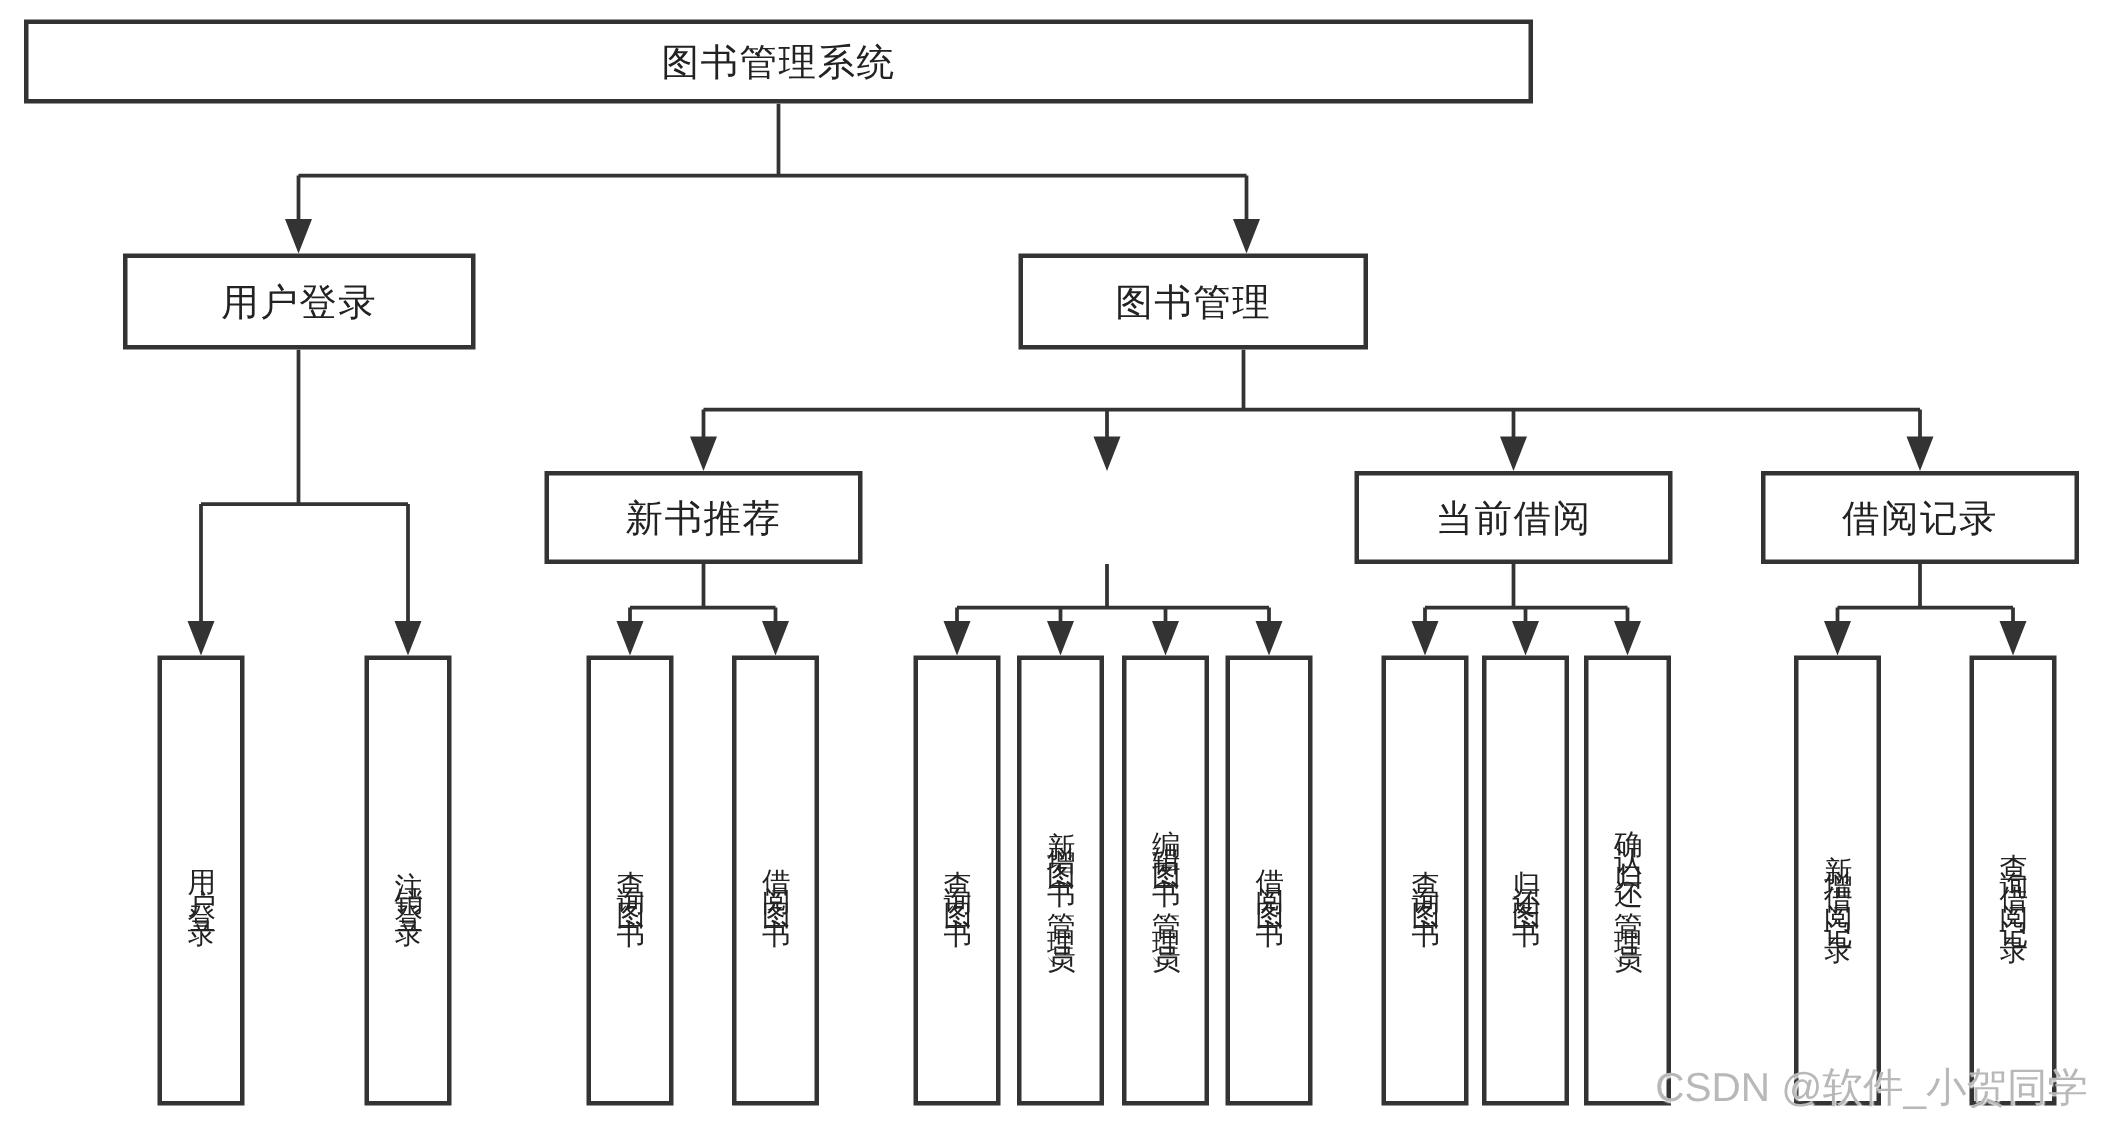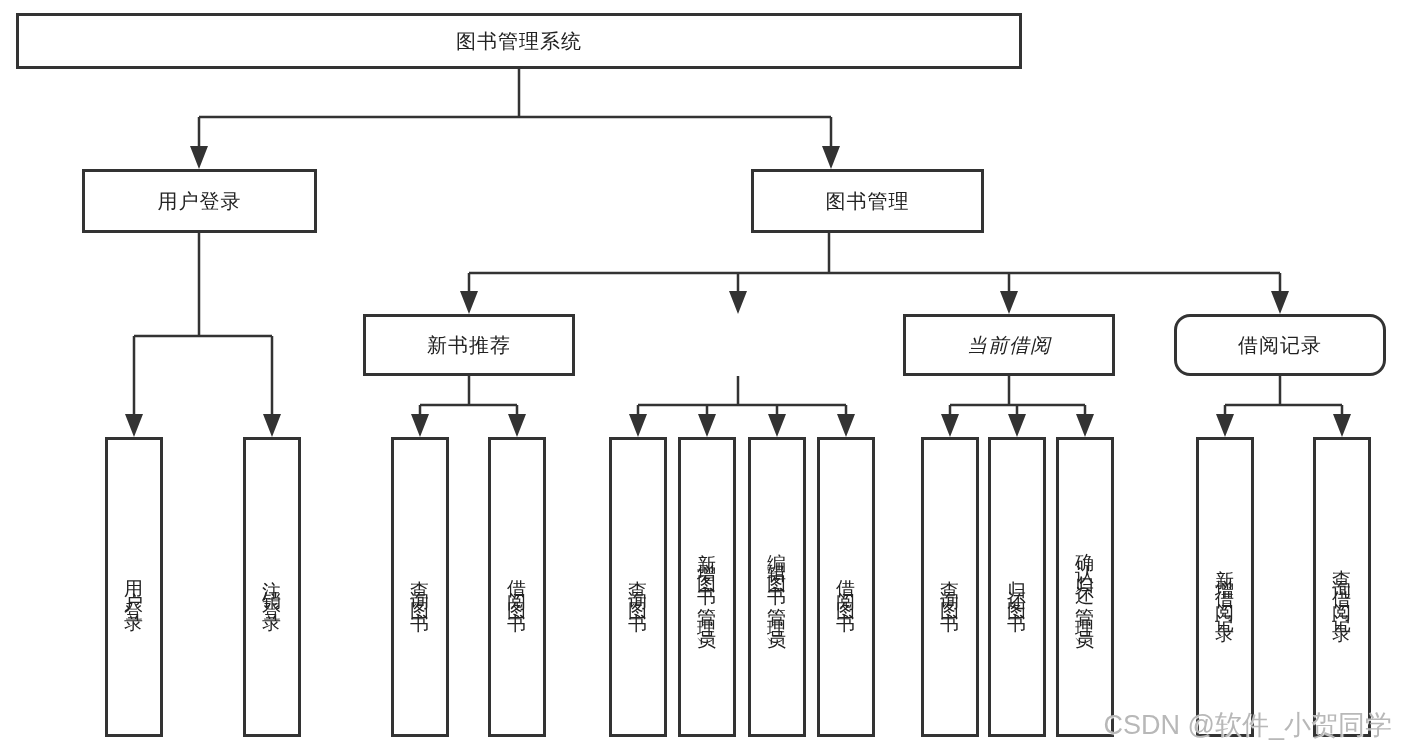--- a/index.html
+++ b/index.html
@@ -21,32 +21,32 @@
     position: absolute;
     box-sizing: border-box;
     background: #ffffff;
     border: 3px solid #333333;
     display: flex;
     align-items: center;
     justify-content: center;
     color: #222222;
   }
   .hlabel {
-    font-size: 20px;
+    font-size: 25px;
     letter-spacing: 1px;
     white-space: nowrap;
   }
   .root  { left: 16px;  top: 13px;  width: 1006px; height: 56px; }
   .l2a   { left: 82px;  top: 169px; width: 235px;  height: 64px; }
-  .l2b   { left: 751px; top: 169px; width: 233px;  height: 64px; }
+  .l2b   { left: 679px; top: 169px; width: 233px;  height: 64px; }
   .l3    { top: 314px; width: 212px; height: 62px; }
   .l3a   { left: 363px; }
   .l3b   { left: 632px; }
-  .l3c   { left: 903px; font-style: italic; }
-  .l3d   { left: 1174px; border-radius: 16px; }
+  .l3c   { left: 903px; }
+  .l3d   { left: 1174px; }
   .leaf  { top: 437px; width: 58px; height: 300px; }
   .vlabel {
     writing-mode: vertical-rl;
     text-orientation: mixed;
     font-size: 19px;
     letter-spacing: 11px;
     line-height: 1;
     color: #222222;
   }
   .lf1  { left: 105px; }

